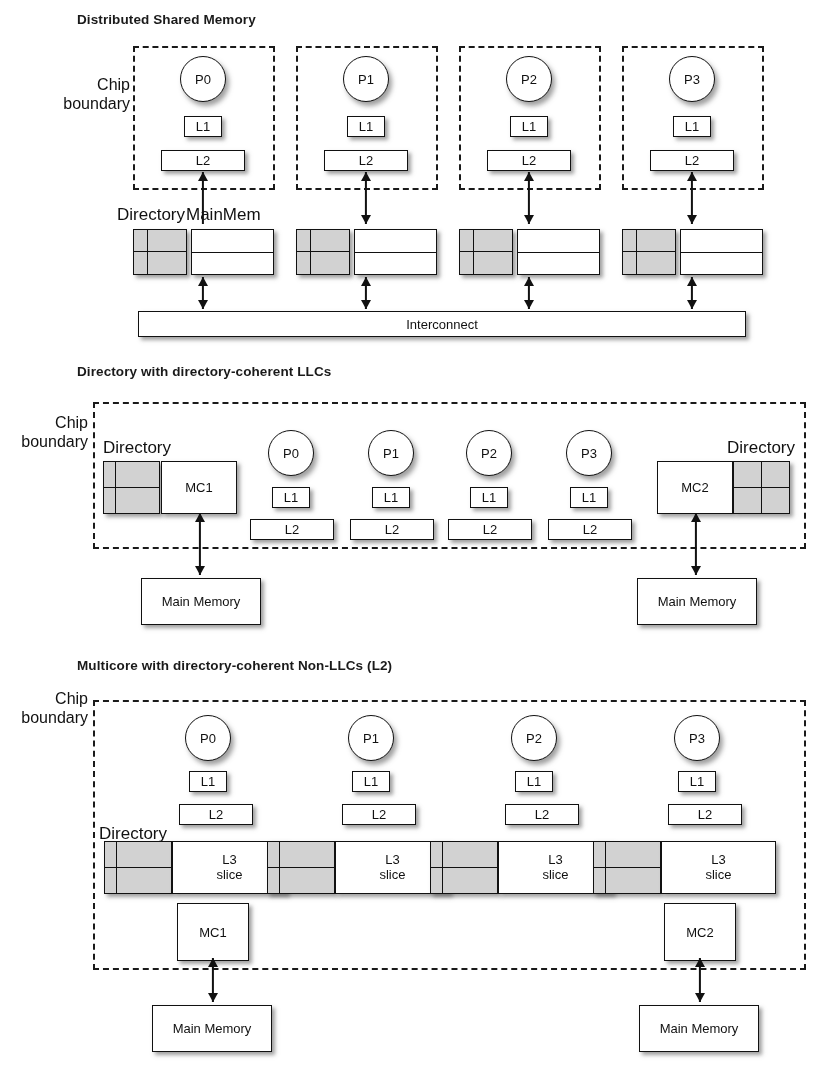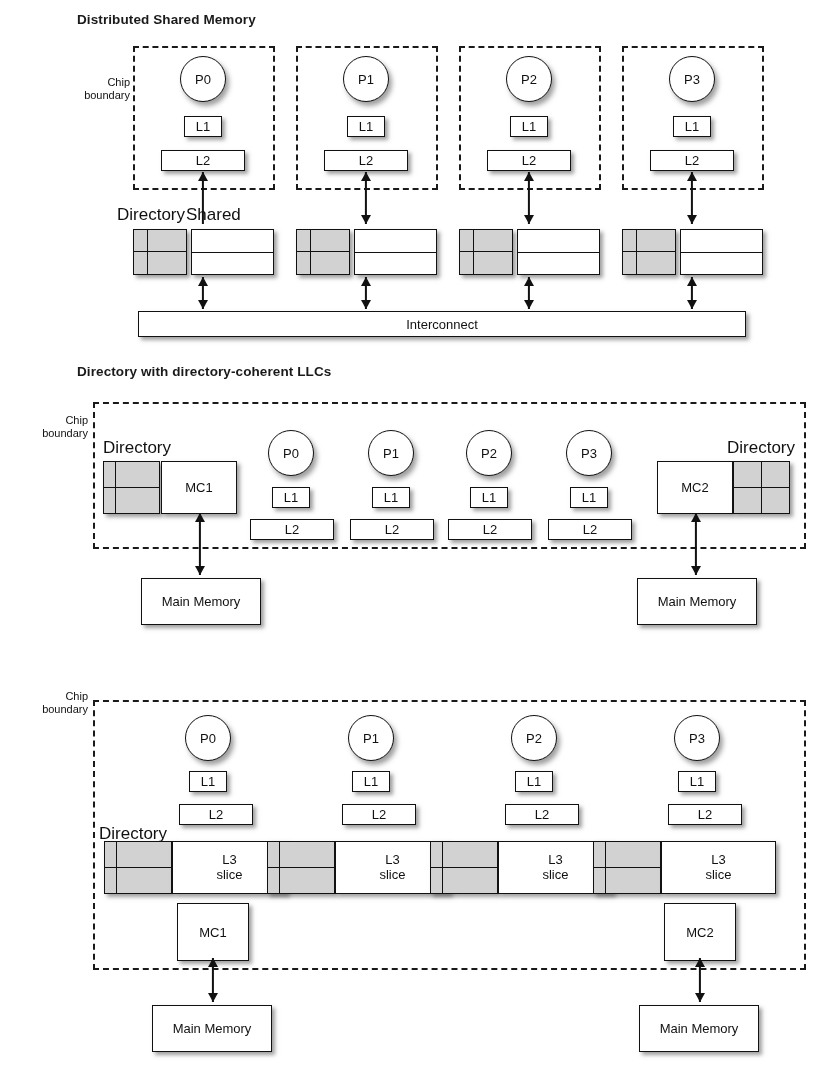--- a/index.html
+++ b/index.html
@@ -29,21 +29,21 @@
   
   .chip-box {
     position: absolute;
     border: 2px dashed #1a1a1a;
     background: transparent;
   }
 
   
   .chip-label {
     position: absolute;
-    font-size: 11px;
+    font-size: 16px;
     color: #111;
     text-align: right;
     line-height: 1.18;
     white-space: nowrap;
   }
 
   
   .box {
     position: absolute;
     background: #ffffff;
@@ -188,21 +188,21 @@
     <div class="head up"></div>
     <div class="head down"></div>
   </div>
   <div class="arrow-v" style="left:685px; top:172px; width:14px; height:52px;">
     <div class="shaft"></div>
     <div class="head up"></div>
     <div class="head down"></div>
   </div>
 
   <div class="plain" style="left:117px; top:205px;">Directory</div>
-  <div class="plain" style="left:186px; top:205px;">Shared</div>
+  <div class="plain" style="left:186px; top:205px;">MainMem</div>
 
   <div class="dirgrid" style="left:133px; top:229px; width:54px; height:46px;
        grid-template-columns: 14px 1fr; grid-template-rows: 1fr 1fr;">
     <div class="cell vb hb"></div>
       <div class="cell hb"></div>
     <div class="cell vb"></div>
       <div class="cell"></div>
   </div>
   <div class="memblk" style="left:191px; top:229px; width:83px; height:46px;">
     <div class="hsplit"></div>
@@ -316,20 +316,21 @@
   </div>
   <div class="arrow-v" style="left:689px; top:513px; width:14px; height:62px;">
     <div class="shaft"></div>
     <div class="head up"></div>
     <div class="head down"></div>
   </div>
 
   <div class="box" style="left:141px; top:578px; width:120px; height:47px;">Main Memory</div>
   <div class="box" style="left:637px; top:578px; width:120px; height:47px;">Main Memory</div>
 
+  <div class="panel-title" style="left:77px; top:658px;">Multicore with directory-coherent Non-LLCs (L2)</div>
 
   <div class="chip-label" style="left:0px; top:690px; width:88px;">
     <div>Chip</div>
     <div>boundary</div>
   </div>
 
   <div class="chip-box" style="left:93px; top:700px; width:713px; height:270px;"></div>
 
   <div class="plain" style="left:99px; top:824px;">Directory</div>
 

